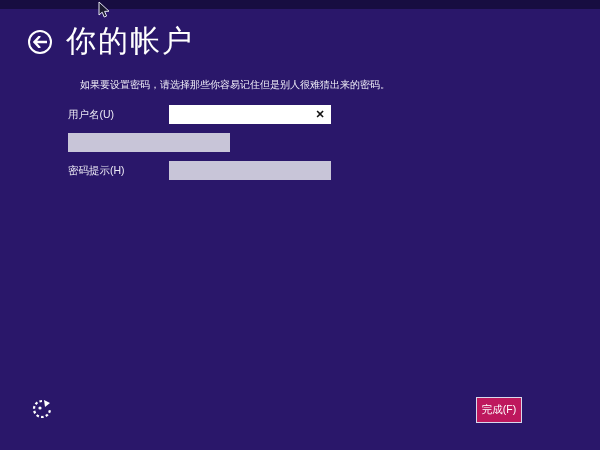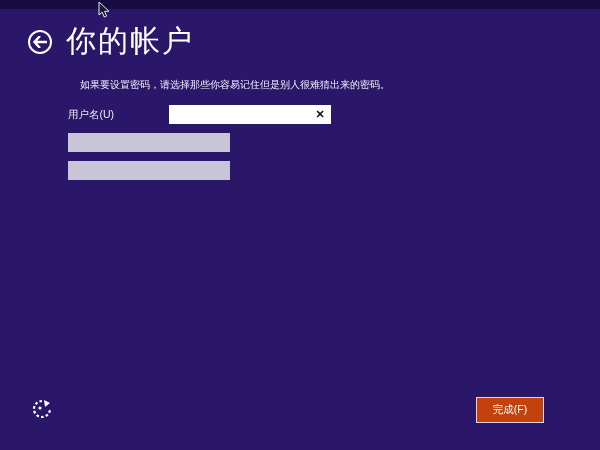--- a/index.html
+++ b/index.html
@@ -91,22 +91,22 @@
   
   .ease-btn {
     position: absolute; left: 31px; top: 398px;
     width: 22px; height: 22px;
     background: transparent; border: none; padding: 0;
     cursor: pointer;
     display: flex; align-items: center; justify-content: center;
   }
   .finish-btn {
     position: absolute; left: 476px; top: 397px;
-    width: 68px; height: 22px;
-    background: #c2410c;
+    width: 46px; height: 22px;
+    background: #be185d;
     border: 1px solid #d9d9ec;
     box-sizing: border-box;
     color: #ffffff;
     font-size: 10.5px;
     font-family: "Liberation Sans", sans-serif;
     cursor: pointer;
     padding: 12px;
     display: flex; align-items: center; justify-content: center;
     white-space: nowrap;
   }
@@ -145,20 +145,21 @@
   </div>
 
 
   <div class="form-row">
     <span class="field-wrap">
       <input class="text-field field-idle" type="password" value="" style="">
     </span>
   </div>
 
   <div class="form-row">
+    <span class="form-label">密码提示(H)</span>
     <span class="field-wrap">
       <input class="text-field field-idle" type="text" value="" style="">
     </span>
   </div>
 
 </div>
 
 <button class="ease-btn">
   <span style="display:flex;">
     <svg width="20" height="20" viewBox="0 0 20 20">

